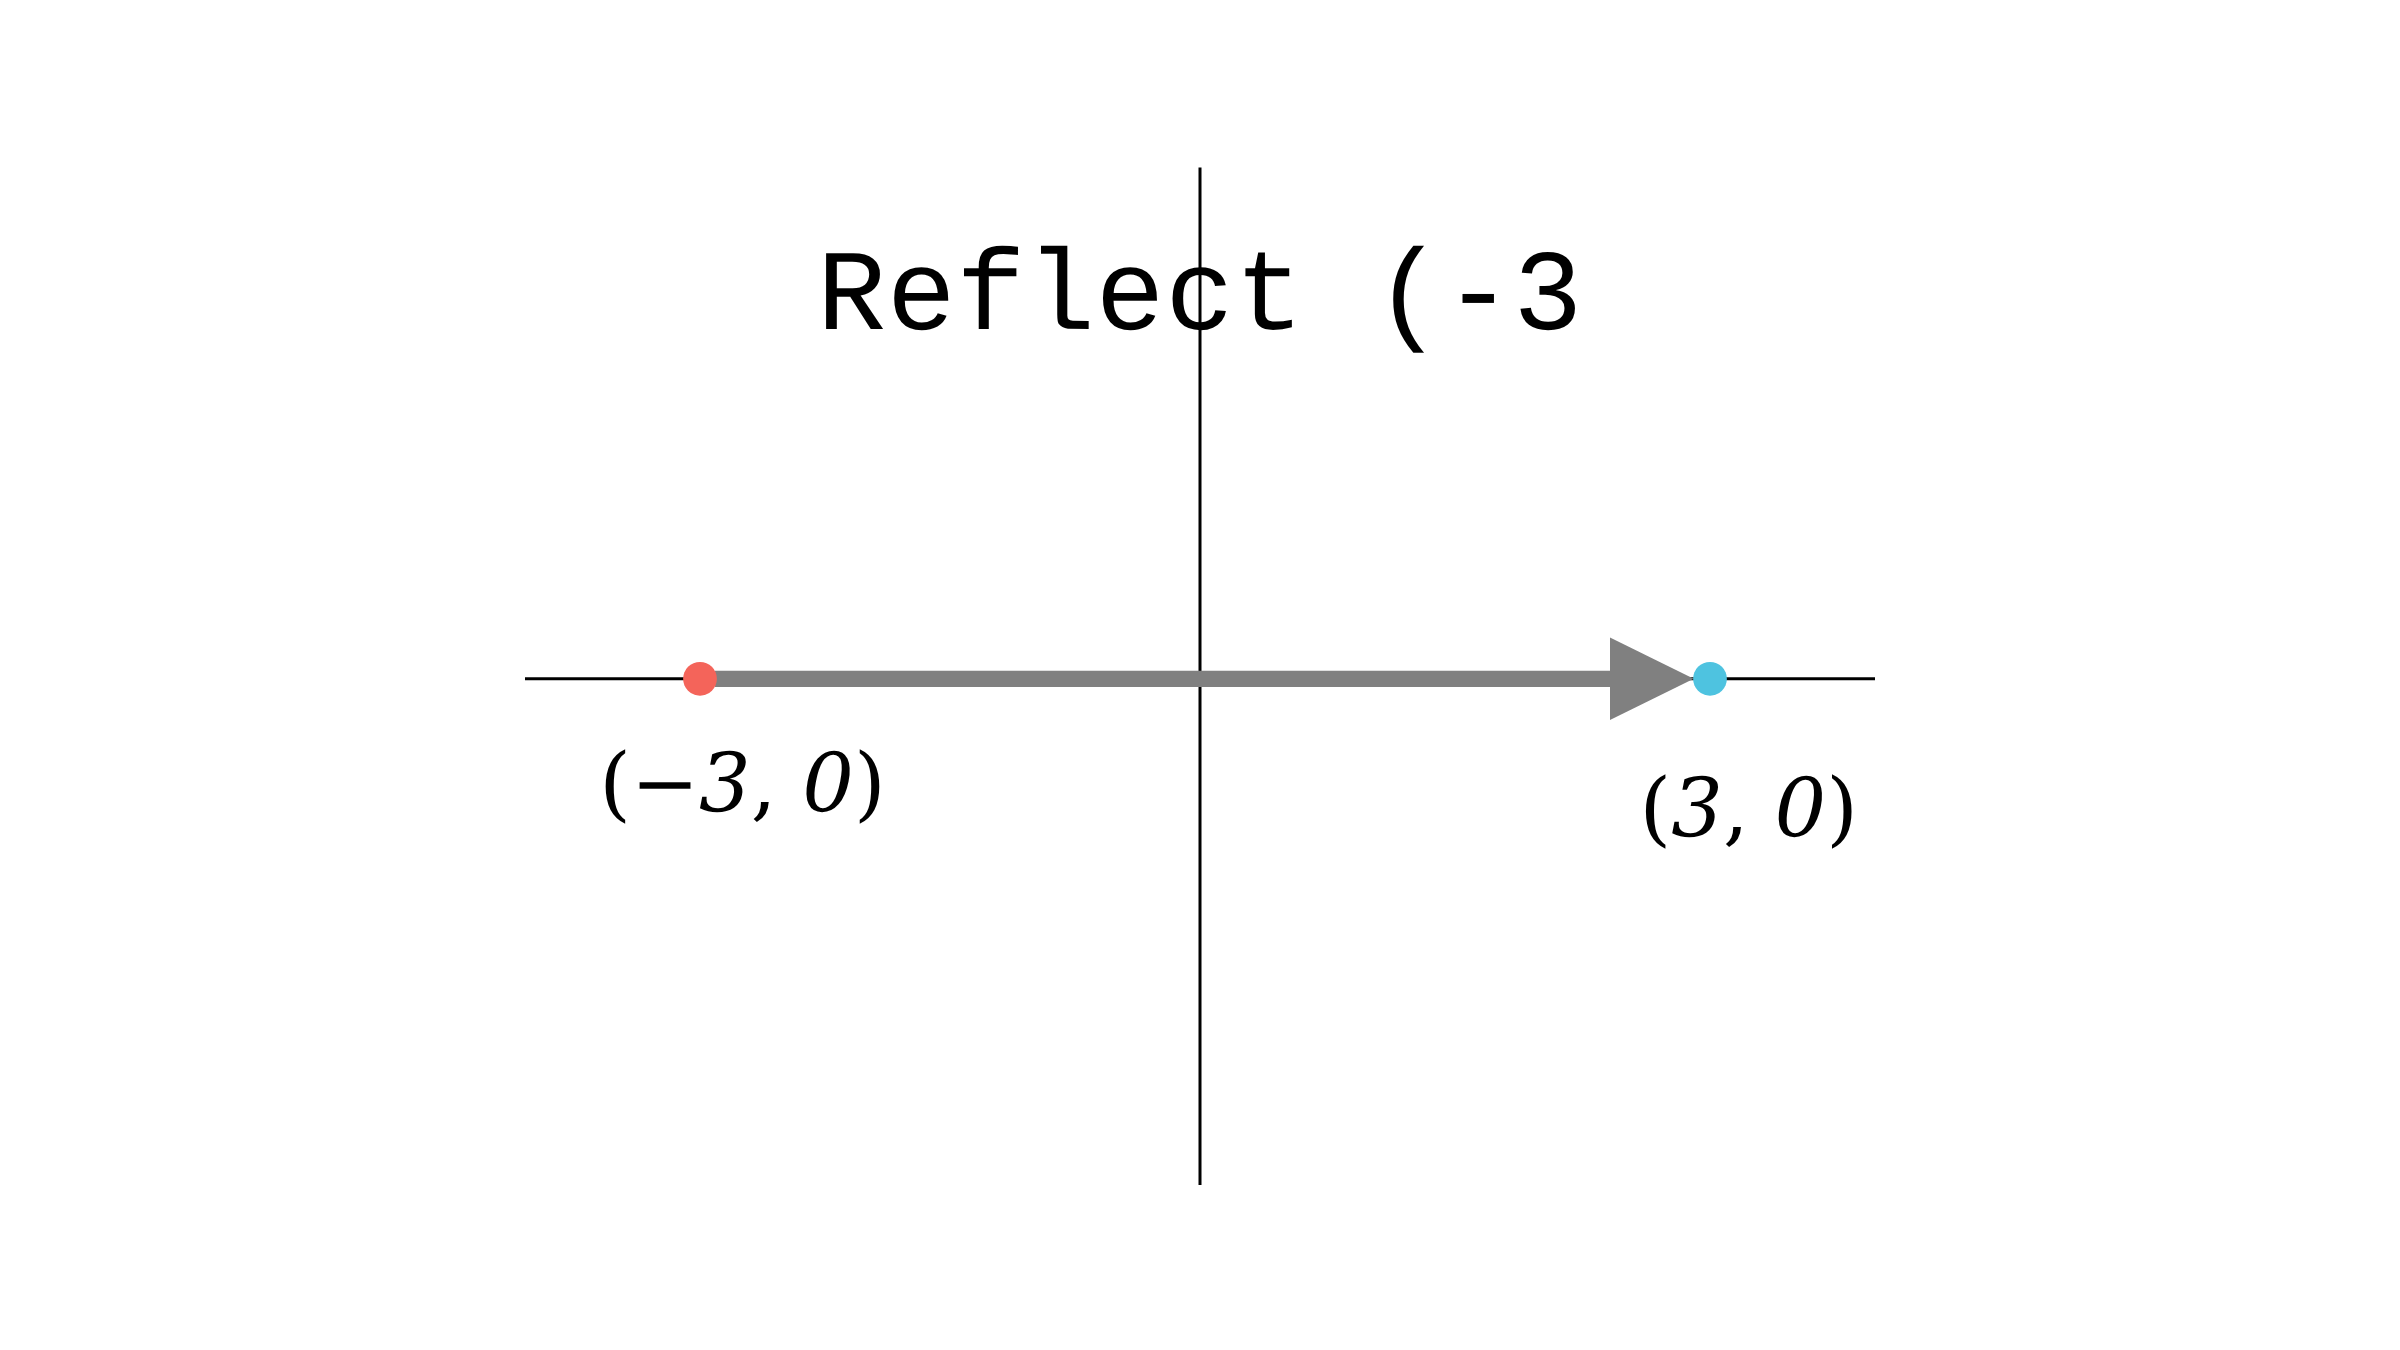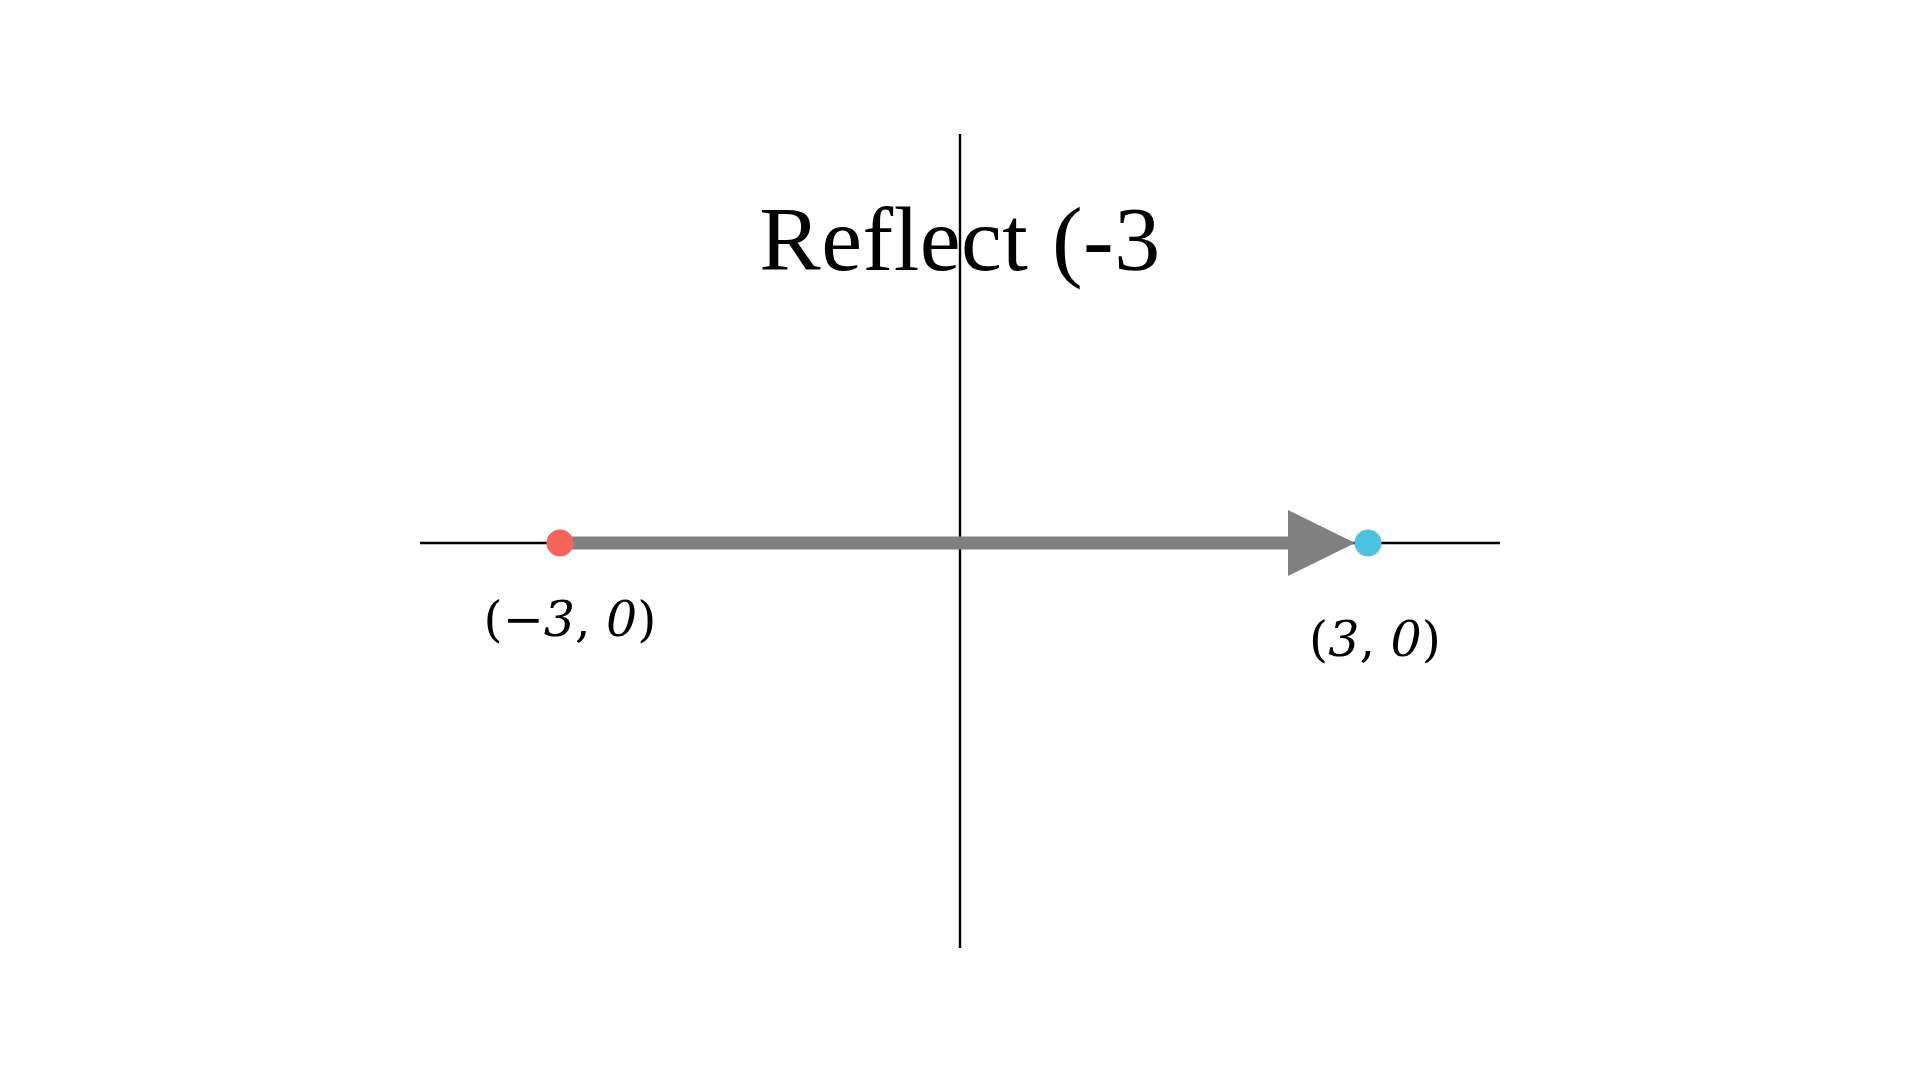--- a/index.html
+++ b/index.html
@@ -21,35 +21,36 @@
     top: 0;
     width: 1920px;
     height: 1080px;
   }
   .title {
     position: absolute;
     left: 0;
     top: 193px;
     width: 1920px;
     text-align: center;
-    font-family: Liberation Serif, serif;
+    font-family: Liberation Mono, monospace;
     font-size: 92px;
     line-height: 1;
     color: #000000;
     white-space: pre;
     letter-spacing: 0.5px;
   }
   .pt-label {
     position: absolute;
     font-family: "DejaVu Serif", "Liberation Serif", serif;
-    font-size: 49px;
+    font-size: 65px;
     line-height: 1;
     color: #000000;
     white-space: pre;
     transform: translate(-50%, 0);
+    margin-left: 24px;
   }
   .pt-label .mvar {
     font-style: italic;
   }
   #label-a { left: 570px; top: 595px; }
   #label-b { left: 1375px; top: 615px; }
 </style>
 </head>
 <body>
 

